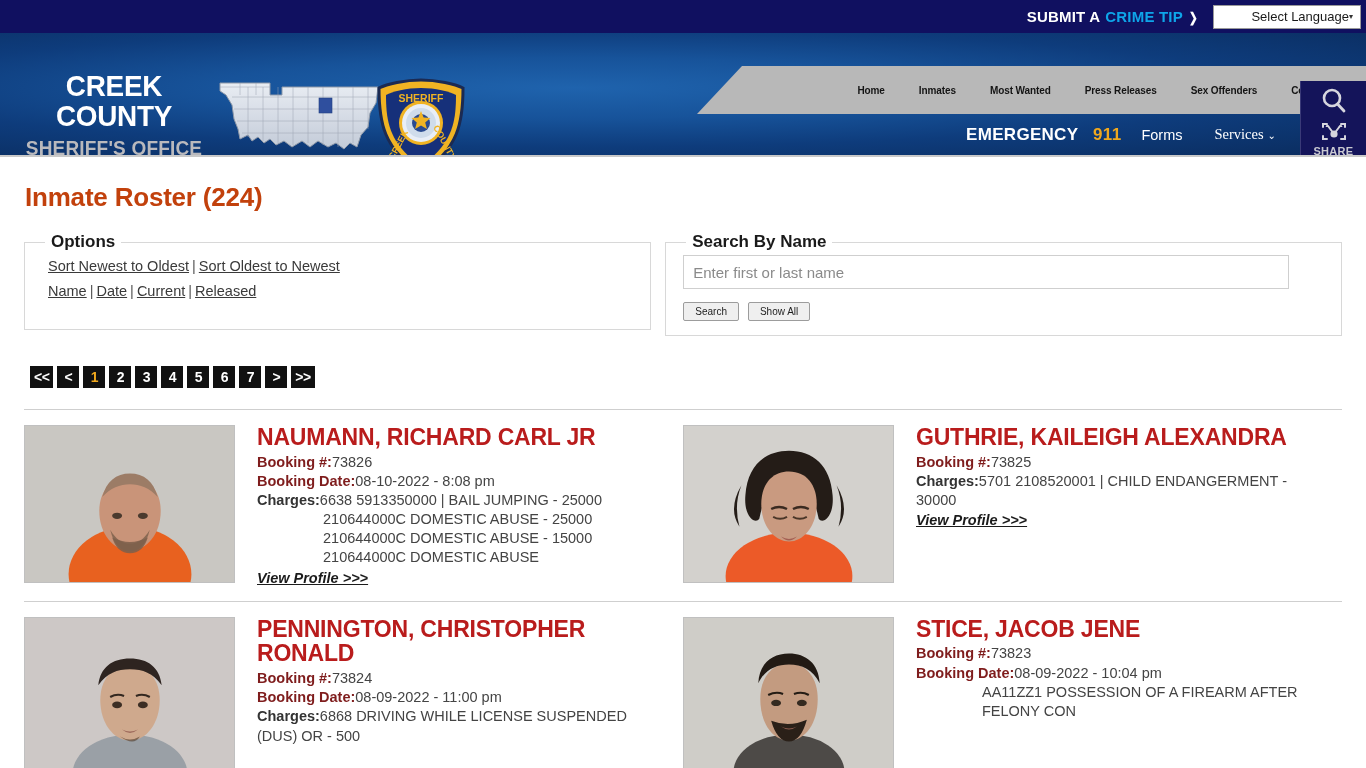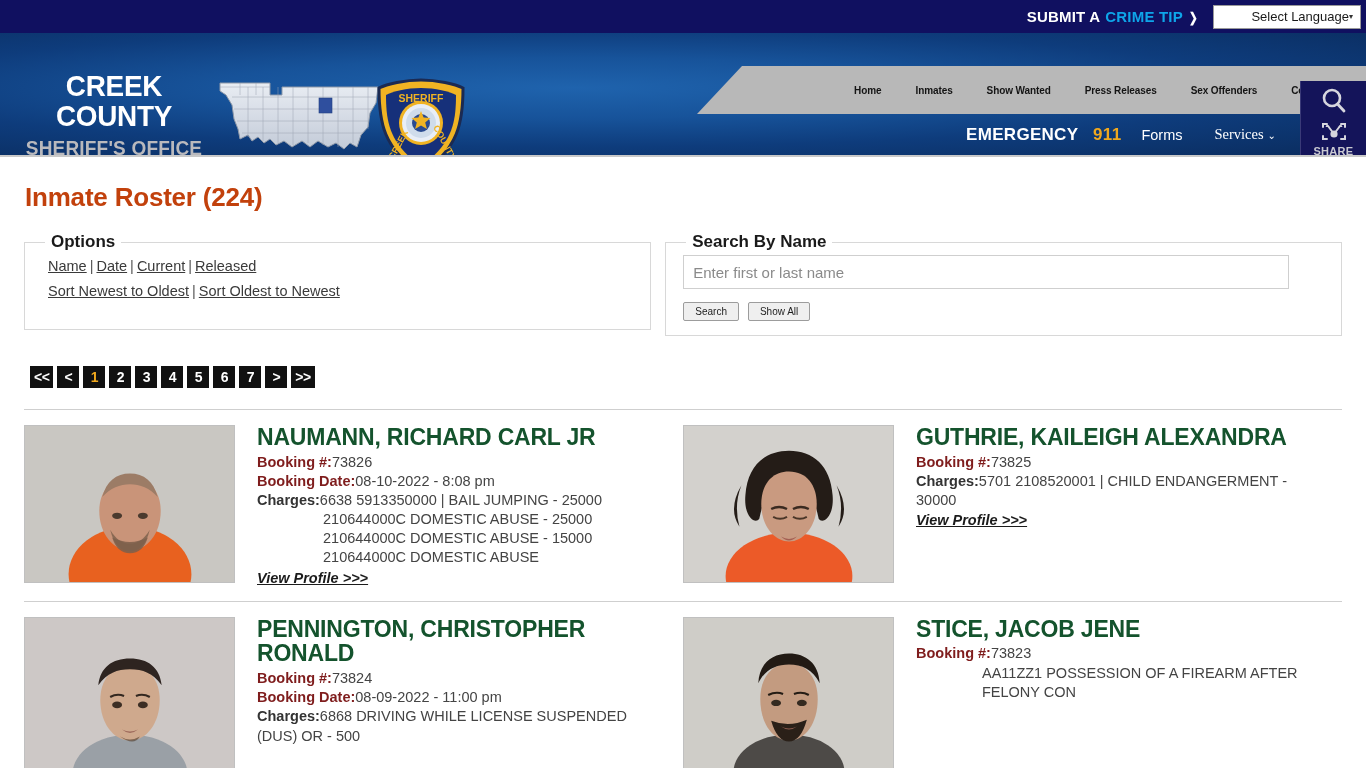--- a/index.html
+++ b/index.html
@@ -236,21 +236,21 @@
     width: 211px; height: 158px;
     flex: 0 0 211px;
     border: 1px solid #c0c0c0;
     overflow: hidden;
     background: #cfcdc9;
   }
   .inmate .photo svg { display:block; width:100%; height:100%; }
   .inmate .info { padding-left: 22px; flex: 1 1 auto; min-width: 0; }
 
   .inm-name {
-    font-size: 23px; font-weight: bold; color: #14532d;
+    font-size: 23px; font-weight: bold; color: #b91c1c;
     line-height: 1.08;
     margin: 0 0 3px 0;
     letter-spacing: -.2px;
   }
   .inm-line { font-size: 14.5px; color: #444; line-height: 1.32; }
   .inm-line b { color: #7f1d1d; }
   .charges { font-size: 14.5px; color: #444; line-height: 1.32; }
   .charges b { color: #333; }
   .charge-extra { padding-left: 66px; }
   .viewprofile {
@@ -330,21 +330,21 @@
       <path d="M46 33 l2.6 6.4 6.9 .5 -5.3 4.5 1.7 6.7 -5.9 -3.7 -5.9 3.7 1.7 -6.7 -5.3 -4.5 6.9 -.5 Z" fill="#f0b323"></path>
       <text x="46" y="24" text-anchor="middle" font-family="Liberation Sans, sans-serif" font-size="10.5" font-weight="bold" fill="#f0b323">SHERIFF</text>
       <text x="26" y="68" text-anchor="middle" font-family="Liberation Sans, sans-serif" font-size="9" font-weight="bold" fill="#f0b323" transform="rotate(-62 26 68)">CREEK</text>
       <text x="67" y="66" text-anchor="middle" font-family="Liberation Sans, sans-serif" font-size="9" font-weight="bold" fill="#f0b323" transform="rotate(62 67 66)">COUNTY</text>
     </svg>
   </div>
 
   <nav class="nav-main">
     <a>Home</a>
     <a>Inmates</a>
-    <a>Show Wanted</a>
+    <a>Most Wanted</a>
     <a>Press Releases</a>
     <a>Sex Offenders</a>
     <a>Contact Us</a>
   </nav>
 
   <div class="nav-sub">
     <div class="emergency">
       <span>EMERGENCY</span>
       <span class="n911">911</span>
     </div>
@@ -383,24 +383,24 @@
 
 <div class="content">
 
   <h1 class="page-title">Inmate Roster (224)</h1>
 
   <div class="panels">
 
     <fieldset class="panel panel-options">
       <legend>Options</legend>
       <div class="optline">
+        <a>Sort Newest to Oldest</a><span class="sep">|</span><a>Sort Oldest to Newest</a>
+      </div>
+      <div class="optline">
         <a>Name</a><span class="sep">|</span><a>Date</a><span class="sep">|</span><a>Current</a><span class="sep">|</span><a>Released</a>
-      </div>
-      <div class="optline">
-        <a>Sort Newest to Oldest</a><span class="sep">|</span><a>Sort Oldest to Newest</a>
       </div>
     </fieldset>
 
     <fieldset class="panel panel-search">
       <legend class="srch-legend">Search By Name</legend>
       <input class="srch-input" type="text" placeholder="Enter first or last name" style="">
       <div class="btnrow">
         <button class="btn">Search</button>
         <button class="btn">Show All</button>
       </div>
@@ -529,20 +529,23 @@
             <path d="M111 77 q8 -3 15 1" stroke="#241c14" stroke-width="2.2" fill="none"></path>
             <path d="M88 104 q18 7 36 -1 q-6 22 -18 22 q-12 0 -18 -21 Z" fill="#2a2018"></path>
             <path d="M98 110 q8 4 16 0 q-8 6 -16 0 Z" fill="#8e5d50"></path>
           </svg>
         </div>
         <div class="info">
           <div class="inm-name">STICE, JACOB JENE</div>
           <div class="inm-line">
             <b>Booking #:</b><span>73823</span>
           </div>
+          <div class="inm-line">
+            <b>Booking Date:</b><span>08-09-2022 - 10:04 pm</span>
+          </div>
           <div class="charges">
             <div class="charge-extra">AA11ZZ1 POSSESSION OF A FIREARM AFTER FELONY CON</div>
           </div>
         </div>
       </div>
     </div>
 
   </div>
 </div>
 

